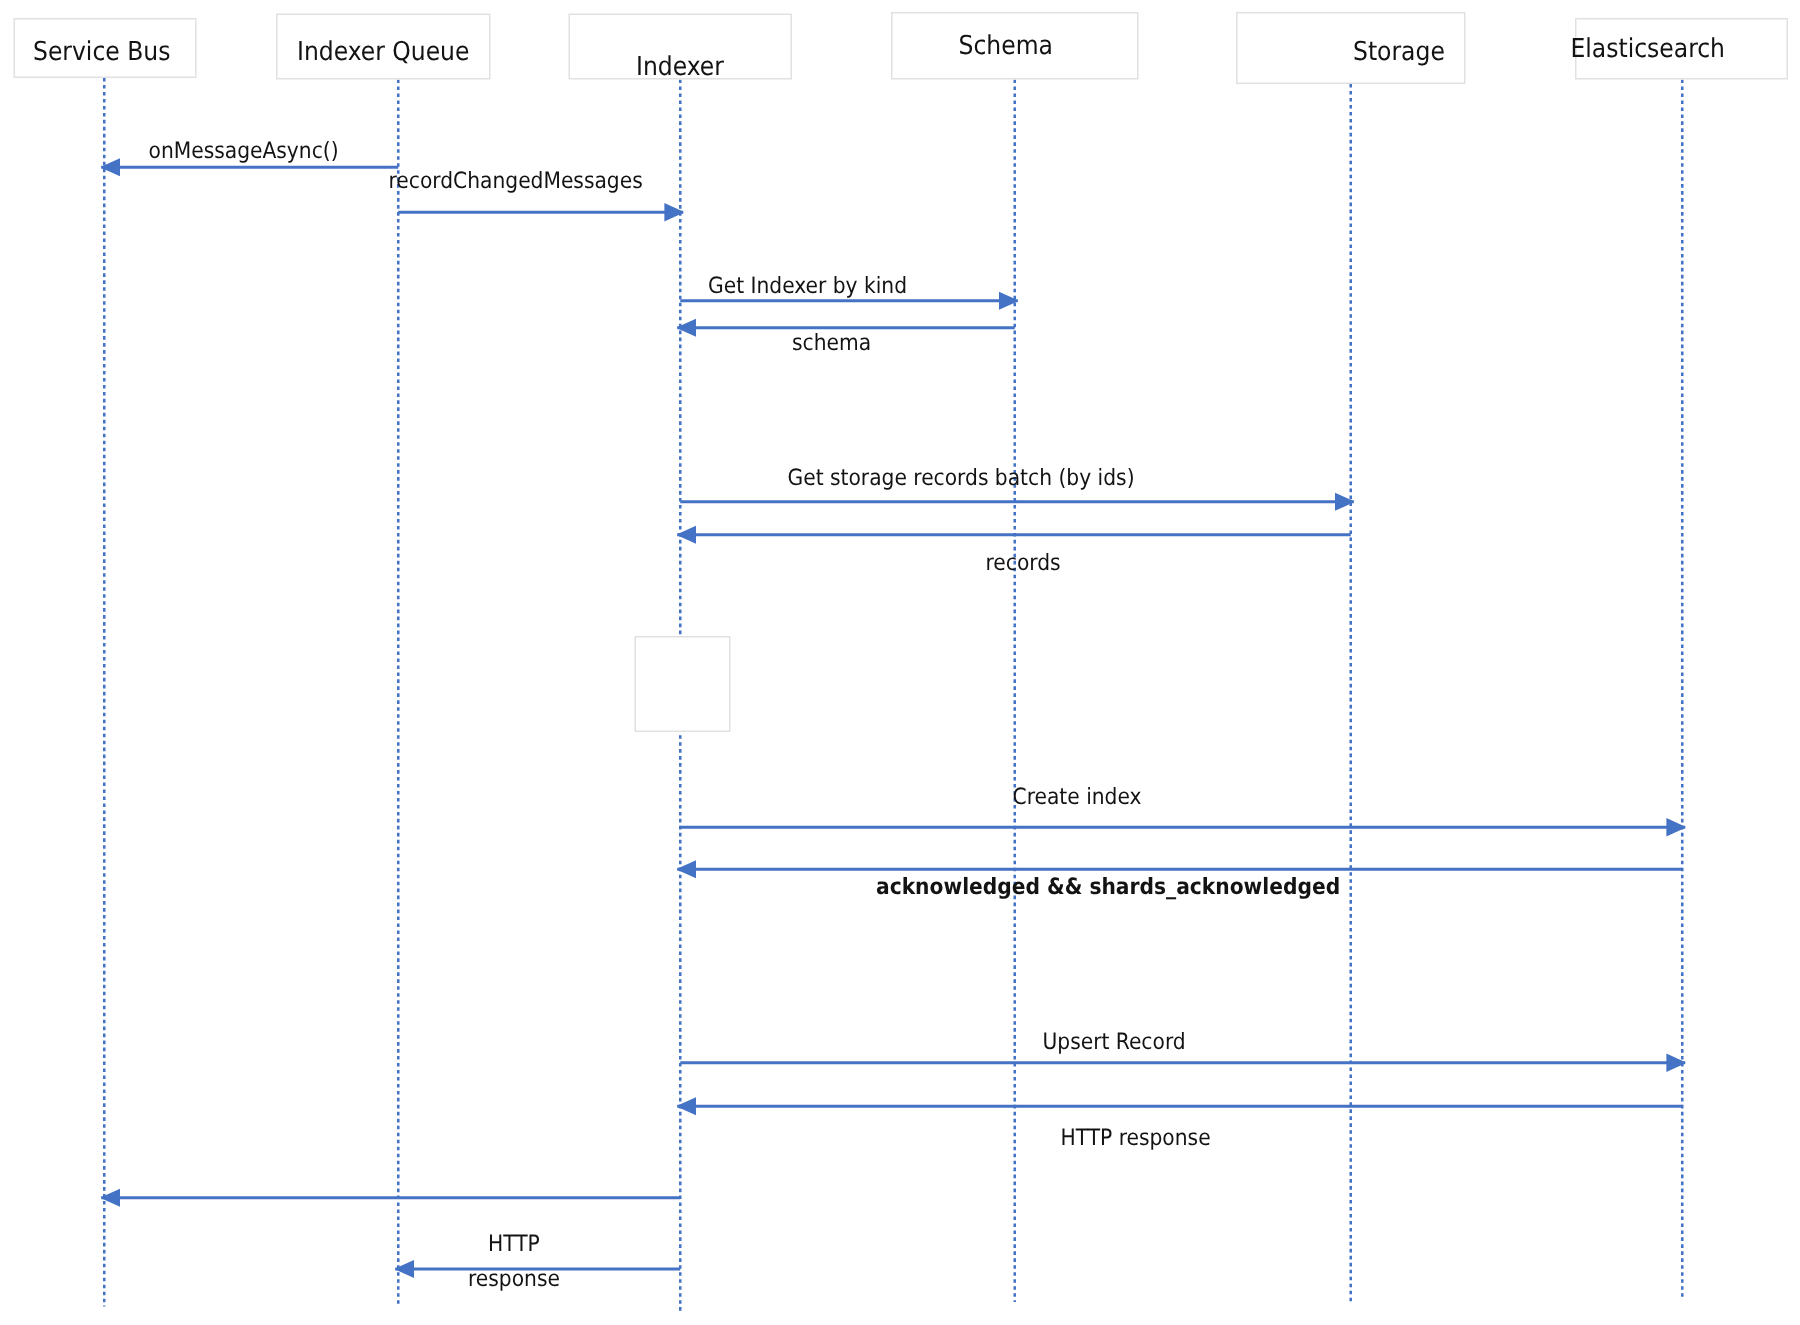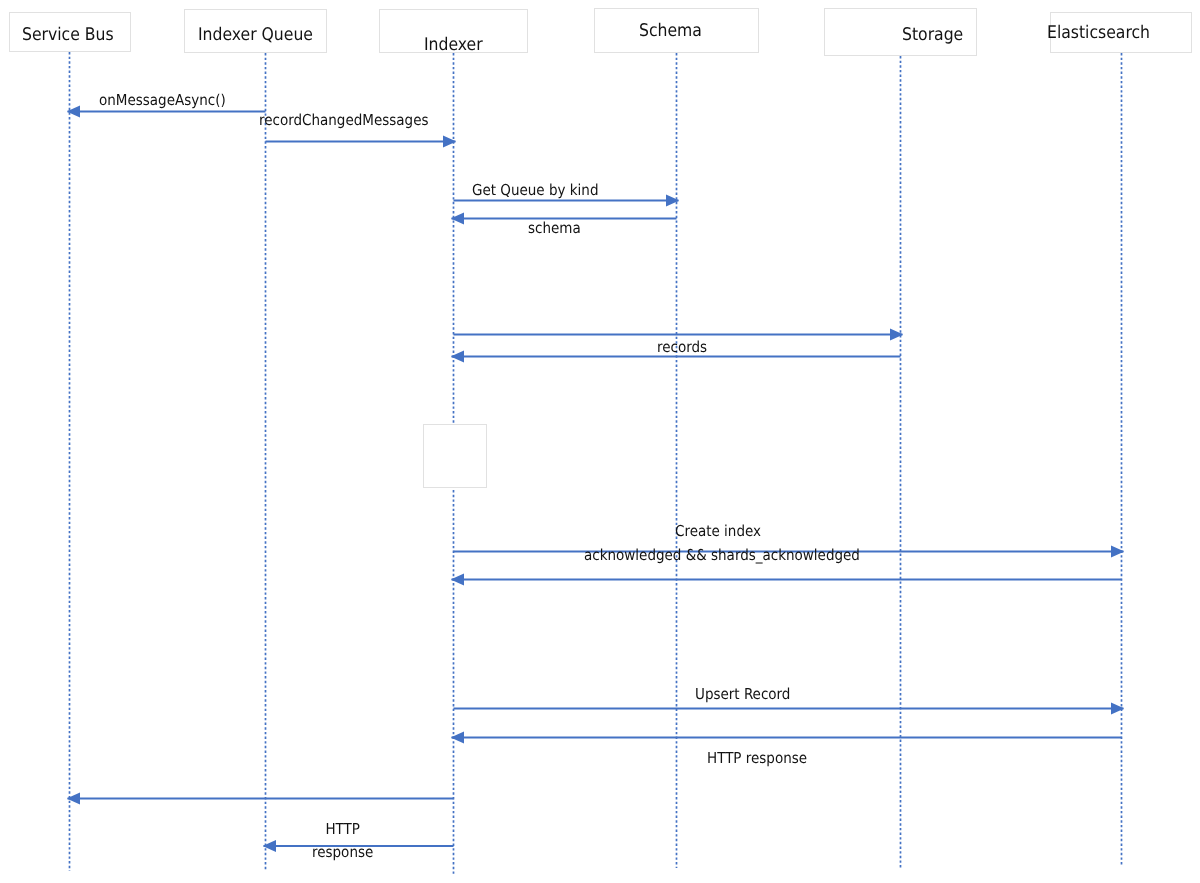--- a/index.html
+++ b/index.html
@@ -84,22 +84,23 @@
     <div class="actor-label" style="left: 424.211px; top: 37px;">Indexer</div>
     <div class="actor-box" style="left: 594px; top: 8px; width: 165px; height: 45px;"></div>
     <div class="actor-label" style="left: 638.539px; top: 23.3px;">Schema</div>
     <div class="actor-box" style="left: 824px; top: 8px; width: 153px; height: 48px;"></div>
     <div class="actor-label" style="left: 861px; top: 27.4px; margin-left: 41px;">Storage</div>
     <div class="actor-box" style="left: 1050px; top: 12px; width: 142px; height: 41px;"></div>
     <div class="actor-label" style="left: 1047px; top: 25px;">Elasticsearch</div>
     <div class="actor-box" style="left: 423px; top: 424px; width: 64px; height: 64px;"></div>
     <div class="msg-label" style="left: 98.5391px; top: 88.7px;">onMessageAsync()</div>
     <div class="msg-label" style="left: 258.75px; top: 109px;">recordChangedMessages</div>
-    <div class="msg-label" style="left: 471.922px; top: 179.4px;">Get Queue by kind</div>
+    <div class="msg-label" style="left: 471.922px; top: 179.4px;">Get Indexer by kind</div>
     <div class="msg-label" style="left: 528.43px; top: 217.3px;">schema</div>
-    <div class="msg-label" style="left: 656.569px; top: 336px;">records</div>
+    <div class="msg-label" style="left: 525.383px; top: 307.1px;">Get storage records batch (by ids)</div>
+    <div class="msg-label" style="left: 656.569px; top: 364px;">records</div>
     <div class="msg-label" style="left: 675.148px; top: 519.6px;">Create index</div>
-    <div class="msg-label" style="left: 583.539px; top: 544px;">acknowledged &amp;&amp; shards_acknowledged</div>
+    <div class="msg-label" style="left: 583.539px; top: 580px; font-weight: bold;">acknowledged &amp;&amp; shards_acknowledged</div>
     <div class="msg-label" style="left: 694.672px; top: 682.8px;">Upsert Record</div>
     <div class="msg-label" style="left: 706.992px; top: 746.9px;">HTTP response</div>
     <div class="msg-label" style="left: 312.177px; top: 818px;">HTTP
 response</div>
   </div>
 
 </body></html>

